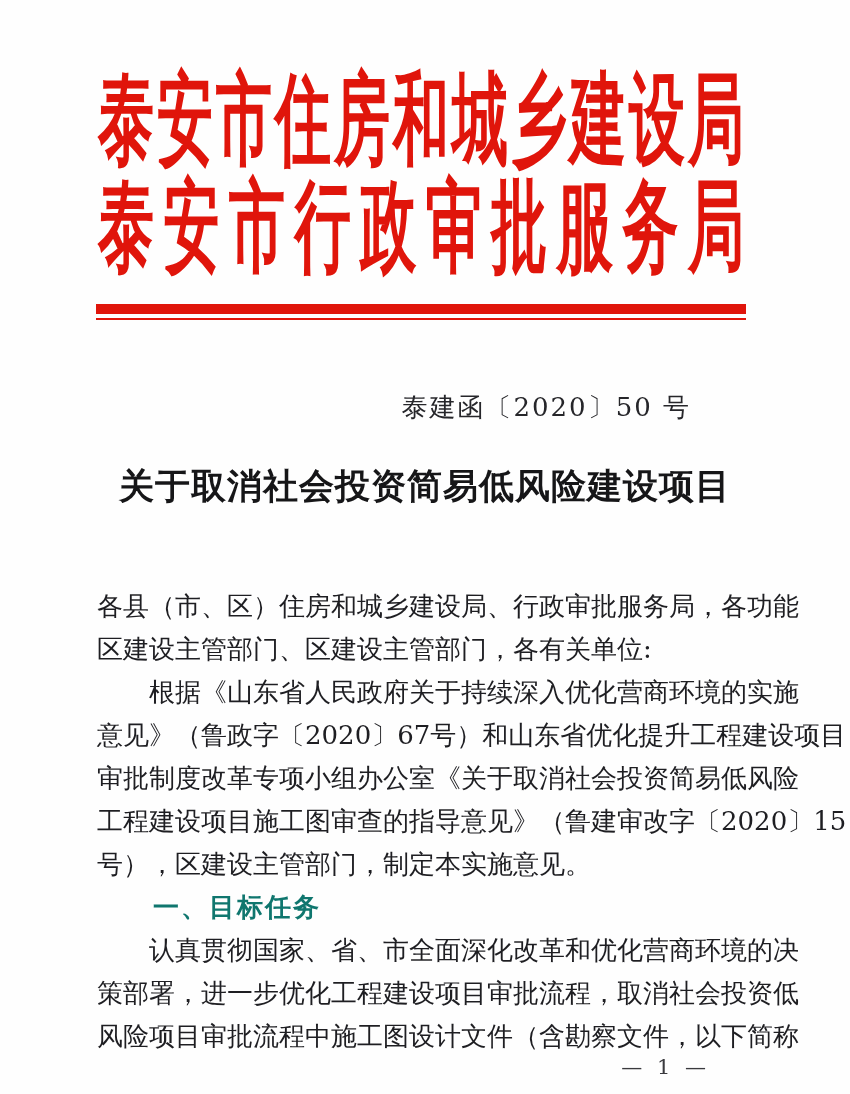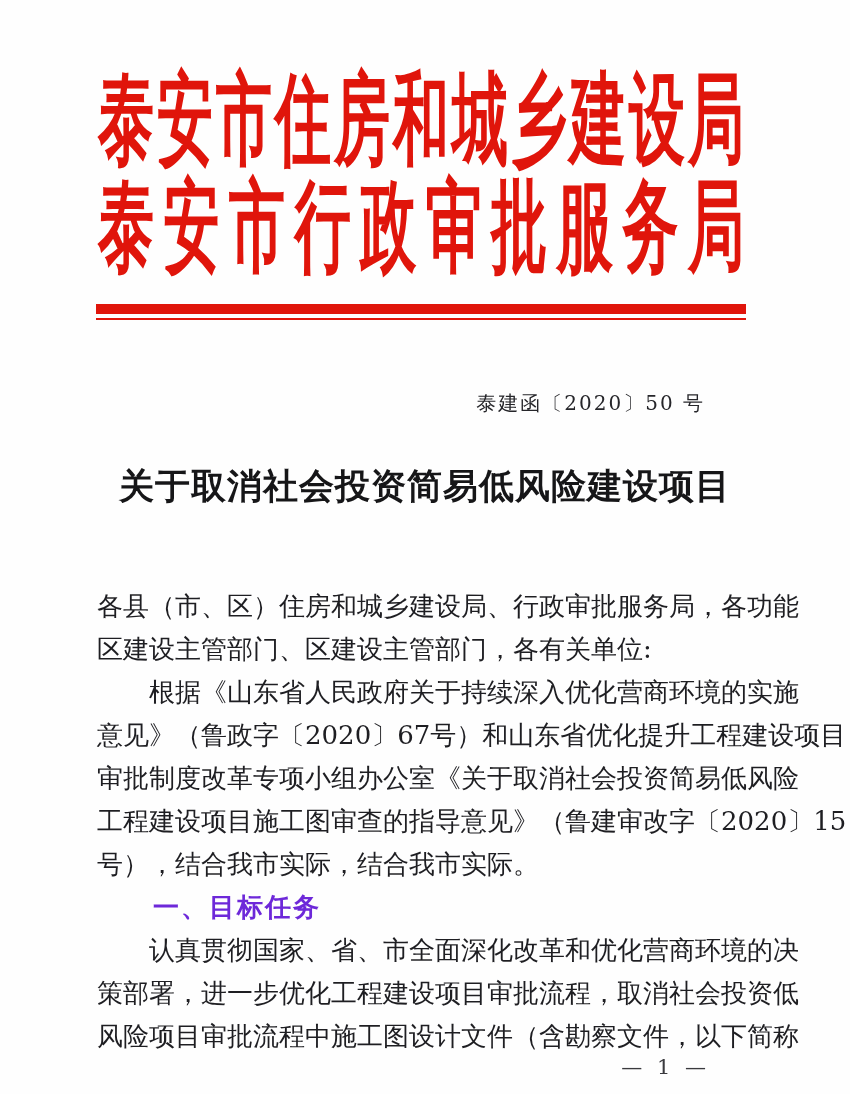--- a/index.html
+++ b/index.html
@@ -21,40 +21,40 @@
     transform:scaleY(1.8);
     white-space:nowrap;
   }
   .hline-1 { top:90px; }
   .hline-2 { top:197px; }
   
   .redbar  { position:absolute; left:96px; top:304px; width:650px; height:10px; background:var(--red,#e0150b); }
   .redthin { position:absolute; left:96px; top:318px; width:650px; height:2px;  background:var(--red,#e0150b); }
   
   .docnum {
-    position:absolute; top:390px; left:0; right:145px;
+    position:absolute; top:390px; left:0; right:159px;
     text-align:right;
-    font-size:20px; letter-spacing:2px; color:#26262a;
+    font-size:26px; letter-spacing:2px; color:#26262a;
     white-space:nowrap;
   }
   
   .title {
     position:absolute; top:462px; left:0; width:850px;
     text-align:center;
     font-size:35px; font-weight:bold; color:#161618;
     line-height:48px;
     letter-spacing:1px;
   }
   
   .body-block { position:absolute; top:585px; left:97px; width:650px; font-size:26px; color:#1e1e22; }
   .bl { height:43px; line-height:43px; white-space:nowrap; }
   .bl.just { display:flex; justify-content:space-between; align-items:center; }
   .bl.heading {
     font-family:"DejaVu Sans","Liberation Sans",sans-serif;
-    font-weight:bold; color:#6d28d9;
+    font-weight:bold; color:#0f766e;
     letter-spacing:2px;
   }
   
   .footer {
     position:absolute; top:1055px; right:140px;
     font-size:21px; color:#3a3a3e; letter-spacing:4px;
     white-space:nowrap;
   }
 </style>
 </head>
@@ -246,21 +246,21 @@
         <span>字</span>
         <span>〔</span>
         <span>2</span>
         <span>0</span>
         <span>2</span>
         <span>0</span>
         <span>〕</span>
         <span>1</span>
         <span>5</span>
       </div>
-    <div class="bl">号），结合我市实际，结合我市实际。</div>
+    <div class="bl">号），区建设主管部门，制定本实施意见。</div>
     <div class="bl heading">　　一、目标任务</div>
     <div class="bl just">
         <span>　</span>
         <span>　</span>
         <span>认</span>
         <span>真</span>
         <span>贯</span>
         <span>彻</span>
         <span>国</span>
         <span>家</span>

